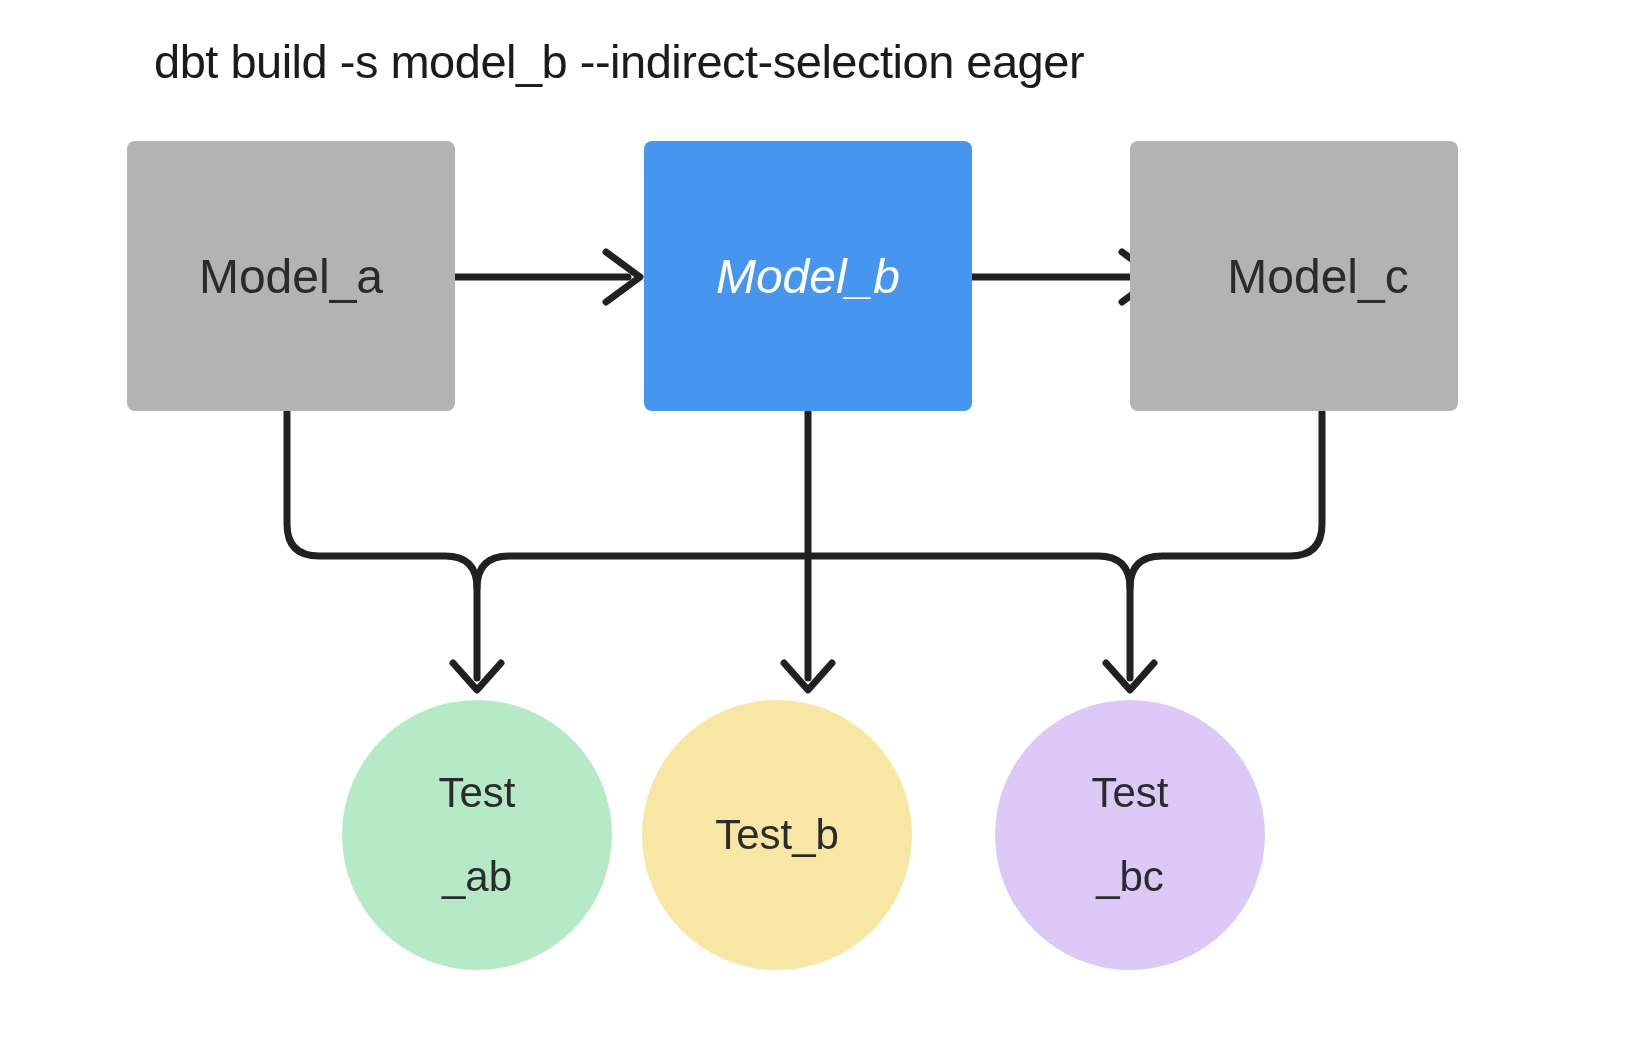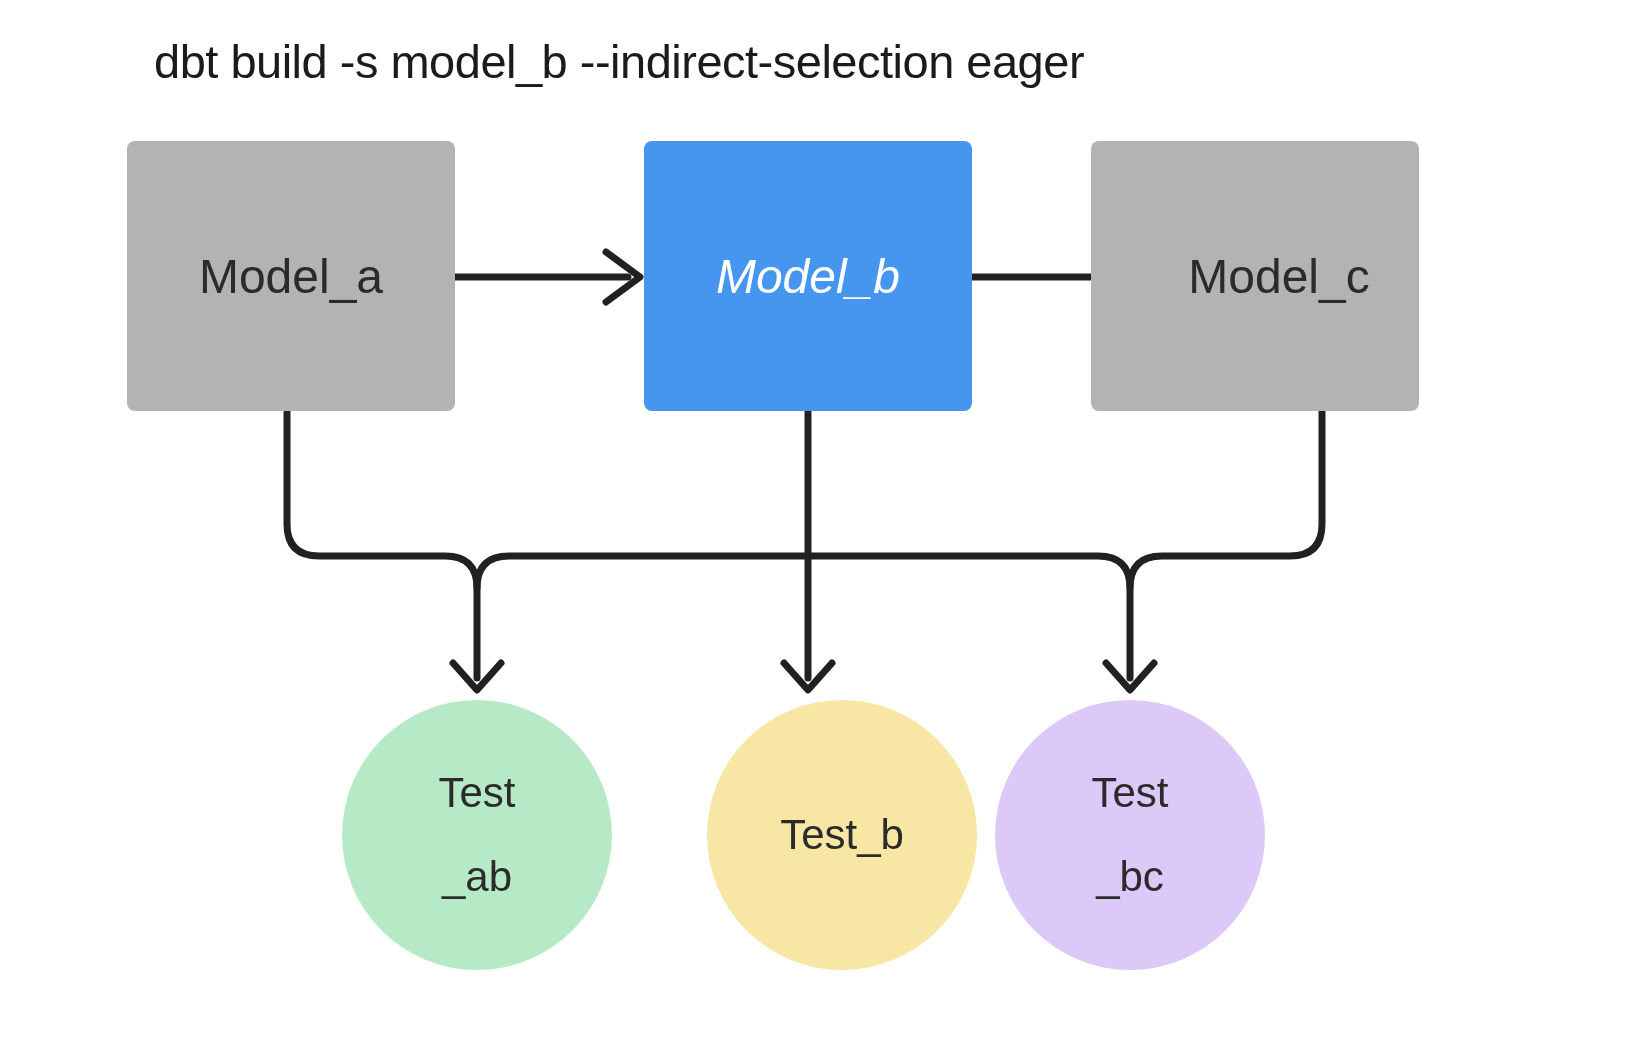--- a/index.html
+++ b/index.html
@@ -62,38 +62,38 @@
     font-size: 48px;
     background: var(--color-model-default);
     color: var(--color-text-dark);
   }
   .model-node.selected {
     background: var(--color-model-selected);
     color: var(--color-text-light);
   }
   .model-a { left: 127px; }
   .model-b { left: 644px; font-style: italic; }
-  .model-c { left: 1091px; padding-left: 48px; }
+  .model-c { left: 1130px; padding-left: 48px; }
   .test-node {
     position: absolute;
     top: 700px;
     width: 270px;
     height: 270px;
     border-radius: 50%;
     display: flex;
     flex-direction: column;
     align-items: center;
     justify-content: center;
     text-align: center;
     font-size: 42px;
     line-height: 2.0;
     color: var(--color-text-dark);
   }
   .test-ab { left: 342px; background: var(--color-test-ab); }
-  .test-b  { left: 707px; background: var(--color-test-b); }
+  .test-b  { left: 642px; background: var(--color-test-b); }
   .test-bc { left: 995px; background: var(--color-test-bc); }
 </style>
 </head>
 <body>
 
 <div class="canvas">
 
   <div class="diagram-title">dbt build -s model_b --indirect-selection eager</div>
 
   <svg class="connectors" viewBox="0 0 1630 1060" aria-hidden="true">

